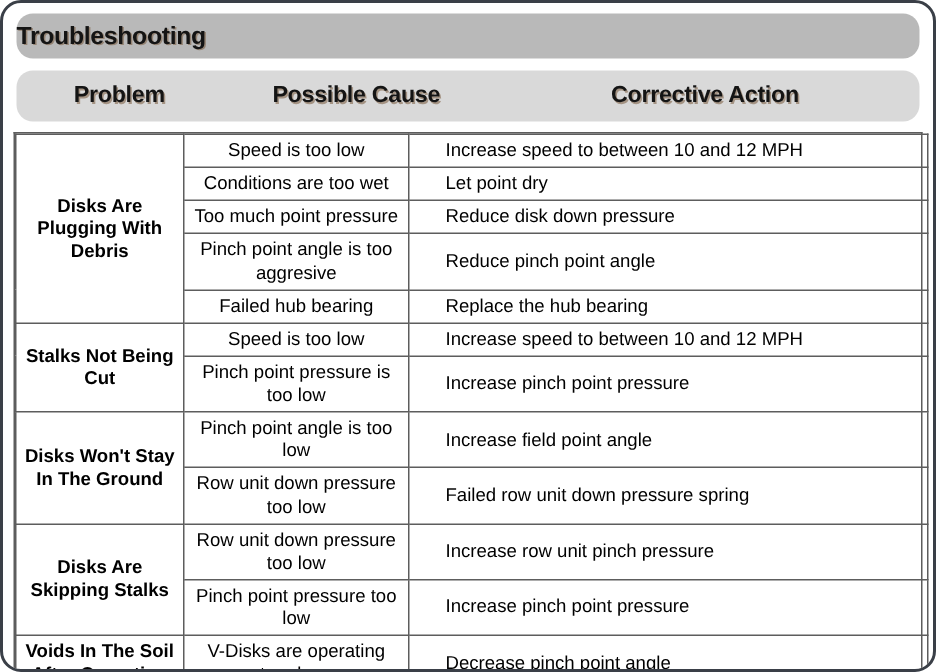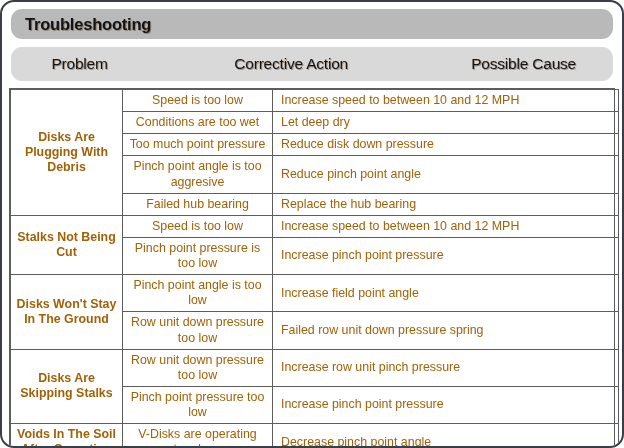--- a/index.html
+++ b/index.html
@@ -23,40 +23,39 @@
   
   .title-bar {
     margin: 7px 9px 0 9px;
     height: 30px;
     background: #b9b9b9;
     border-radius: 11px;
     display: flex;
     align-items: center;
   }
   .title-text {
-    padding-left: 14px;
     font-size: 16.5px;
     font-weight: bold;
     color: #141414;
     letter-spacing: -0.2px;
     text-shadow: 1px 1px 0 rgba(120,90,60,0.55);
   }
 
   
   .header-bar {
     margin: 8px 9px 0 9px;
     height: 34px;
     background: #d9d9d9;
     border-radius: 11px;
     display: flex;
     align-items: center;
   }
   .hcol {
     font-size: 15.5px;
-    font-weight: normal;
+    font-weight: bold;
     color: #141414;
     text-align: center;
     letter-spacing: -0.2px;
     text-shadow: 1px 1px 0 rgba(120,90,60,0.55);
   }
   .hcol-problem  { width: 138px; }
   .hcol-cause    { width: 180px; }
   .hcol-action   { width: 288px; }
 
   
@@ -70,64 +69,64 @@
     width: 608px;
     table-layout: fixed;
   }
   col.c-problem { width: 112px; }
   col.c-cause   { width: 150px; }
   col.c-action  { width: 346px; }
 
   td {
     border: 1px solid #5d5d5d;
     font-size: 12.4px;
-    color: #a16207;
+    color: #000000;
     padding: 3px 5px;
     vertical-align: middle;
     line-height: 1.22;
   }
   td.problem {
     text-align: center;
     font-weight: bold;
   }
   td.cause-c { text-align: center; }
   td.cause-l { text-align: center; }
-  td.action  { text-align: left; padding-left: 8px; }
+  td.action  { text-align: left; padding-left: 24px; }
 </style>
 </head>
 <body>
 
 <div id="frame">
 
   <div class="title-bar">
     <span class="title-text">Troubleshooting</span>
   </div>
 
   <div class="header-bar">
     <span class="hcol hcol-problem">Problem</span>
+    <span class="hcol hcol-cause">Possible Cause</span>
     <span class="hcol hcol-action">Corrective Action</span>
-    <span class="hcol hcol-cause">Possible Cause</span>
   </div>
 
   <div class="tbl-wrap">
     <table>
       <colgroup>
         <col class="c-problem">
         <col class="c-cause">
         <col class="c-action">
       </colgroup>
       <tbody id="tbody">
           <tr>
             <td class="problem" rowspan="5">Disks Are Plugging With Debris</td>
             <td class="cause-c">Speed is too low</td>
             <td class="action">Increase speed to between 10 and 12 MPH</td>
           </tr>
           <tr>
             <td class="cause-c">Conditions are too wet</td>
-            <td class="action">Let deep dry</td>
+            <td class="action">Let point dry</td>
           </tr>
           <tr>
             <td class="cause-c">Too much point pressure</td>
             <td class="action">Reduce disk down pressure</td>
           </tr>
           <tr>
             <td class="cause-c">Pinch point angle is too aggresive</td>
             <td class="action">Reduce pinch point angle</td>
           </tr>
           <tr>

